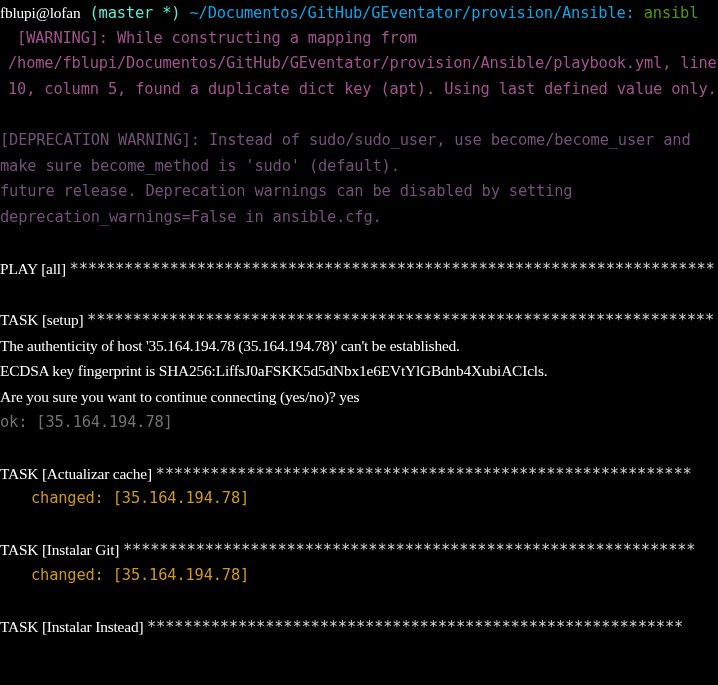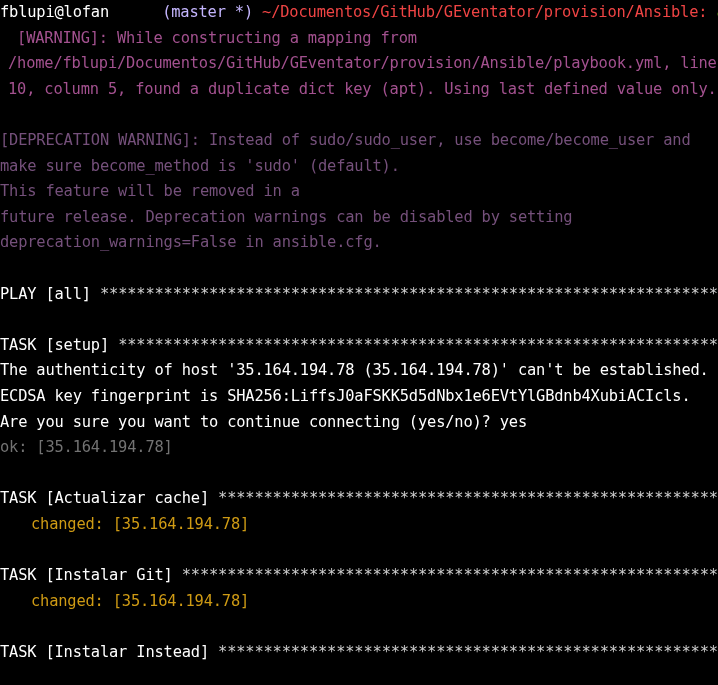--- a/index.html
+++ b/index.html
@@ -36,25 +36,25 @@
     overflow: hidden;
     letter-spacing: -0.18px;
     padding-left: 0px;
     margin: 0;
   }
   .line.blank { color: transparent; }
   .seg { white-space: pre; }
 
   
   .c-white    { color: #d6d6d6; }
-  .c-bright   { color: #ffffff; }
+  .c-bright   { color: #ffffff; font-family: Liberation Serif, serif; }
   .c-green    { color: #4e9a06; }
   .c-greenok  { color: #737373; }
-  .c-bluelt   { color: #ef4444; }
-  .c-yellow   { color: #c4b5fd; margin-left: 44px; }
+  .c-bluelt   { color: #0ea5e9; }
+  .c-yellow   { color: #5eead4; }
   .c-orange   { color: #cf9b14; padding-left: 31px; }
   .c-magenta  { color: #a3518f; margin-left: 8px; }
   .c-violet   { color: #75507b; }
   .c-star     { color: #cfcfcf; }
 </style>
 </head>
 <body>
 
 <div id="terminal">
   <div class="screen">
@@ -63,21 +63,20 @@
 
 
     <div class="line"><span class="seg c-magenta"> [WARNING]: While constructing a mapping from</span></div>
     <div class="line"><span class="seg c-magenta">/home/fblupi/Documentos/GitHub/GEventator/provision/Ansible/playbook.yml, line</span></div>
     <div class="line"><span class="seg c-magenta">10, column 5, found a duplicate dict key (apt). Using last defined value only.</span></div>
 
     <div class="line blank">&nbsp;</div>
 
     <div class="line"><span class="seg c-violet">[DEPRECATION WARNING]: Instead of sudo/sudo_user, use become/become_user and</span></div>
     <div class="line"><span class="seg c-violet">make sure become_method is 'sudo' (default).</span></div>
-    <div class="line"><span class="seg c-violet">This feature will be removed in a</span></div>
     <div class="line"><span class="seg c-violet">future release. Deprecation warnings can be disabled by setting</span></div>
     <div class="line"><span class="seg c-violet">deprecation_warnings=False in ansible.cfg.</span></div>
 
     <div class="line blank">&nbsp;</div>
 
     <div class="line"><span class="seg c-bright">PLAY [all] </span><span class="seg c-star">***********************************************************************</span></div>
 
     <div class="line blank">&nbsp;</div>
 
     <div class="line"><span class="seg c-bright">TASK [setup] </span><span class="seg c-star">*********************************************************************</span></div>

